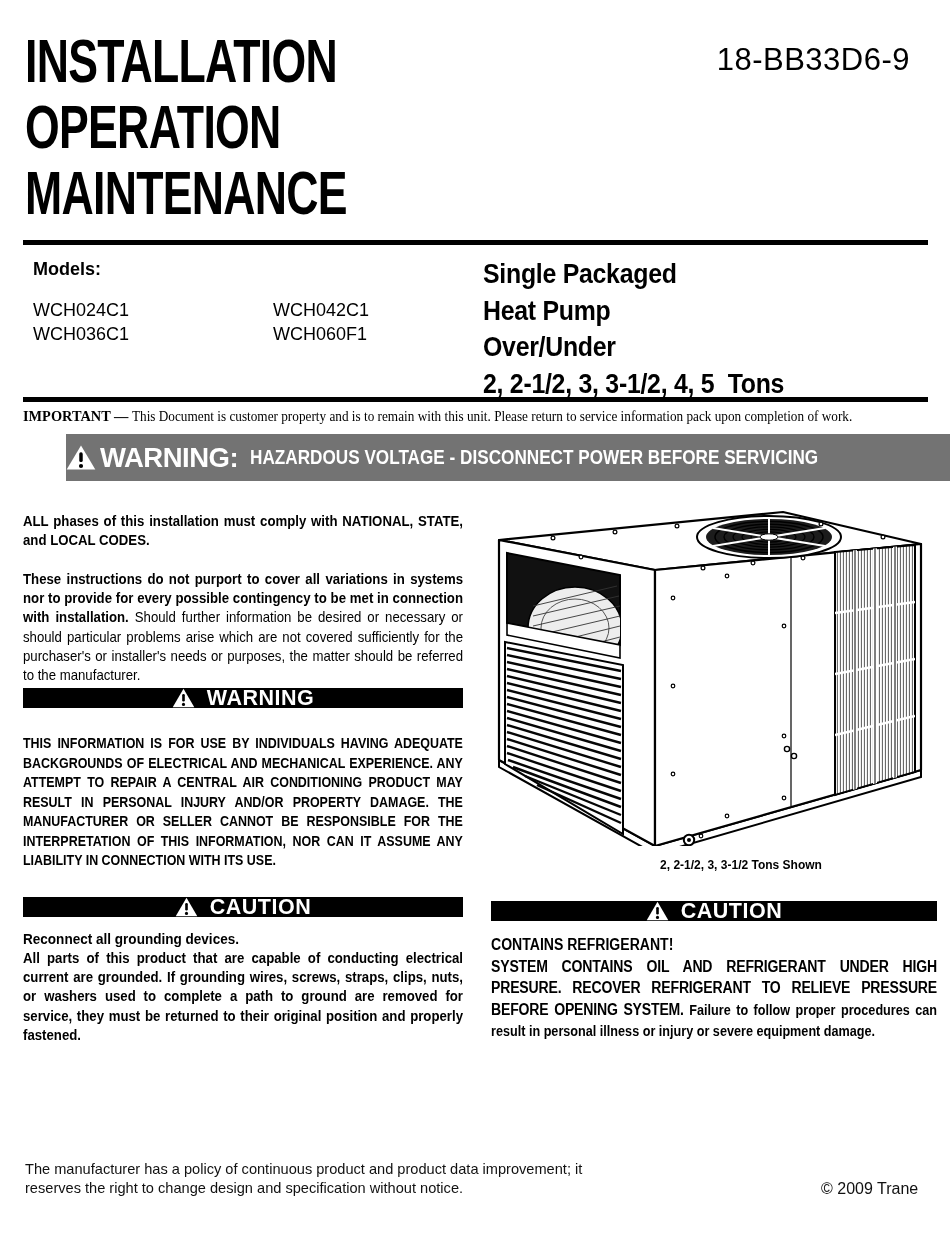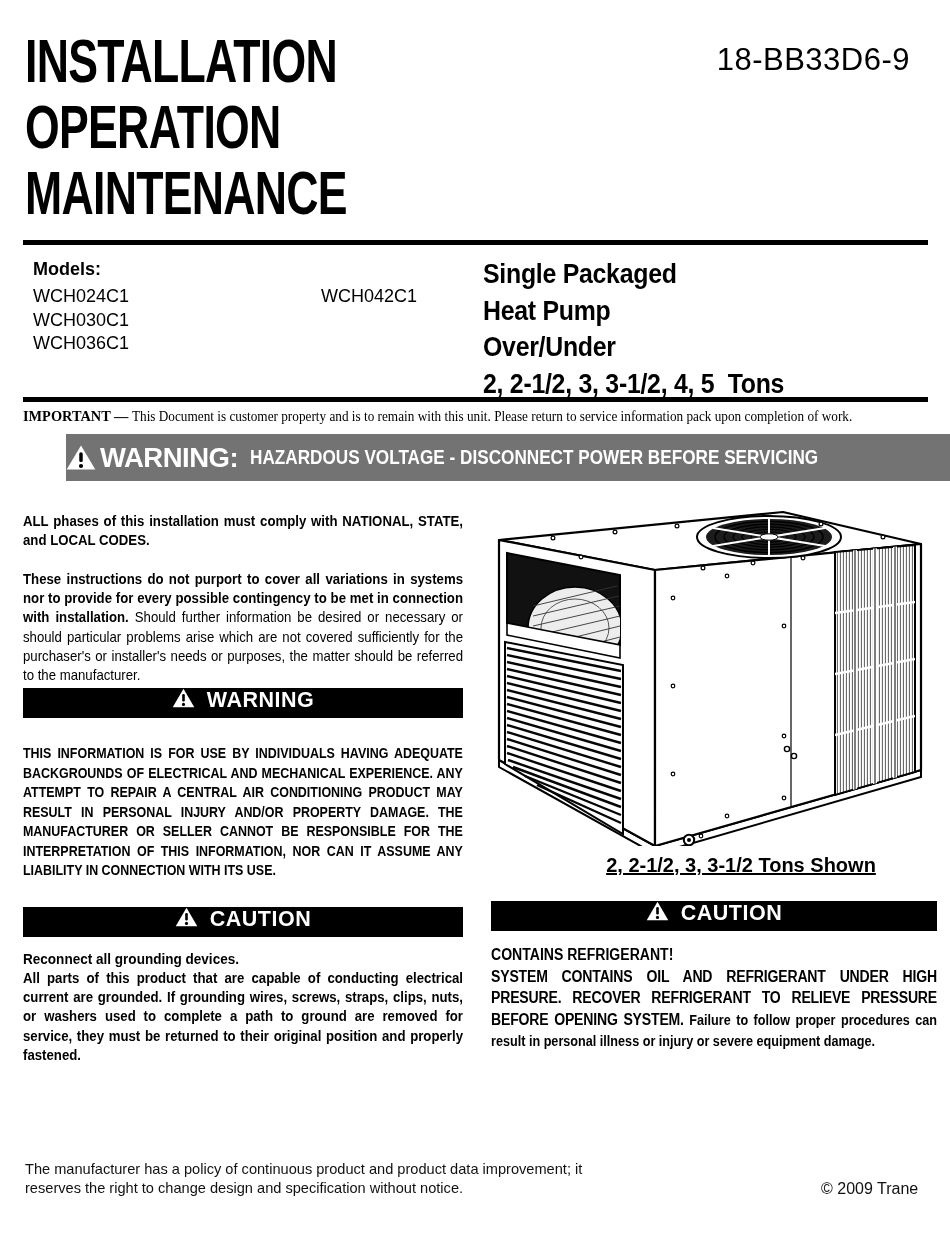--- a/index.html
+++ b/index.html
@@ -17,22 +17,22 @@
   }
   .doc-number {
     position:absolute; right:40px; top:42px;
     font-size:31px; letter-spacing:0.5px;text-align:center;
   }
   .rule { position:absolute; left:23px; width:905px; height:4.5px; background:#000; }
   .rule-1 { top:240px; }
   .rule-2 { top:397px; }
   
   .models { position:absolute; left:33px; top:259px; font-size:18px; }
-  .models-label { font-weight:bold; margin-bottom:5px; }
-  .models-cols { display:flex;gap:48px; }
+  .models-label { font-weight:bold; margin-bottom:19px; }
+  .models-cols { display:flex; }
   .mcol { width:240px; line-height:23.5px; }
   .product {
     position:absolute; left:483px; top:256px; width:500px;
     transform:scaleX(0.888); transform-origin:0 0;
     font-weight:bold; font-size:28px; line-height:36.5px; letter-spacing:-0.3px;
   }
   .pre { white-space:pre; }
   
   .important {
     position:absolute; left:23px; top:407px; width:983px;
@@ -54,35 +54,35 @@
   .columns { position:absolute; left:23px; top:506px; width:905px; display:flex; gap:28px; }
   .col-left  { width:440px; }
   .col-right { width:446px; }
   .b { font-weight:bold; }
   .j { text-align:justify; }
   .cond { width:500px; transform:scaleX(0.88); transform-origin:0 0; }
   .body-txt { font-size:15px; line-height:19.2px; }
   .p1 { margin-top:5px; height:44px; overflow:hidden; }
   .p2 { margin-top:14px; height:114px; overflow:hidden; }
   .mini-banner {
-    height:30px; background:#000; color:#fff;
-    display:flex; align-items:flex-start; justify-content:center; gap:12px;
+    height:20px; background:#000; color:#fff;
+    display:flex; align-items:center; justify-content:center; gap:12px;
   }
   .mini-banner span { font-weight:bold; font-size:21.5px; letter-spacing:0.5px; }
   .mb1 { margin-top:5px; }
   .caps-warning {
     margin-top:25px; width:530px; transform:scaleX(0.83); transform-origin:0 0;
     font-weight:bold; font-size:15px; line-height:19.5px; height:158px; overflow:hidden;
   }
   .mb2 { margin-top:6px; }
   .caution-head { margin-top:12px; font-size:15.4px; line-height:19px; }
   .caution-body { height:98px; overflow:hidden; }
   
   .illustration { display:block; width:440px; height:340px; }
-  .caption { margin-top:9px; margin-left:54px; text-align:center; font-size:20px; line-height:20px;text-decoration:underline; }
+  .caption { margin-top:9px; margin-left:54px; text-align:center; font-size:12px; line-height:20px; }
   .mb3 { margin-top:26px; }
   .refr-head { margin-top:13px; font-size:16px; line-height:21.5px; font-weight:bold; }
   .refr-wrap { width:508px; transform:scaleX(0.878); transform-origin:0 0; }
   .refr-caps  { font-weight:bold; font-size:16px; line-height:21.5px; letter-spacing:-0.2px; }
   .refr-small { font-weight:bold; font-size:14.4px; line-height:21.5px; }
   
   .footer {
     position:absolute; left:25px; top:1160px; width:612px;
     font-size:14.6px; line-height:19px; color:#111;
   }
@@ -101,25 +101,25 @@
   </div>
   <div class="doc-number">18-BB33D6-9</div>
 
   <div class="rule rule-1"></div>
 
   <div class="models">
     <div class="models-label b">Models:</div>
     <div class="models-cols">
       <div class="mcol">
         <div>WCH024C1</div>
-        <div>WCH030C1</div>
         <div>WCH036C1</div>
       </div>
       <div class="mcol">
         <div>WCH042C1</div>
+        <div>WCH060F1</div>
       </div>
     </div>
   </div>
 
   <div class="product">
     <div>Single Packaged</div>
     <div>Heat Pump</div>
     <div>Over/Under</div>
     <div class="pre">2, 2-1/2, 3, 3-1/2, 4, 5  Tons</div>
   </div>

